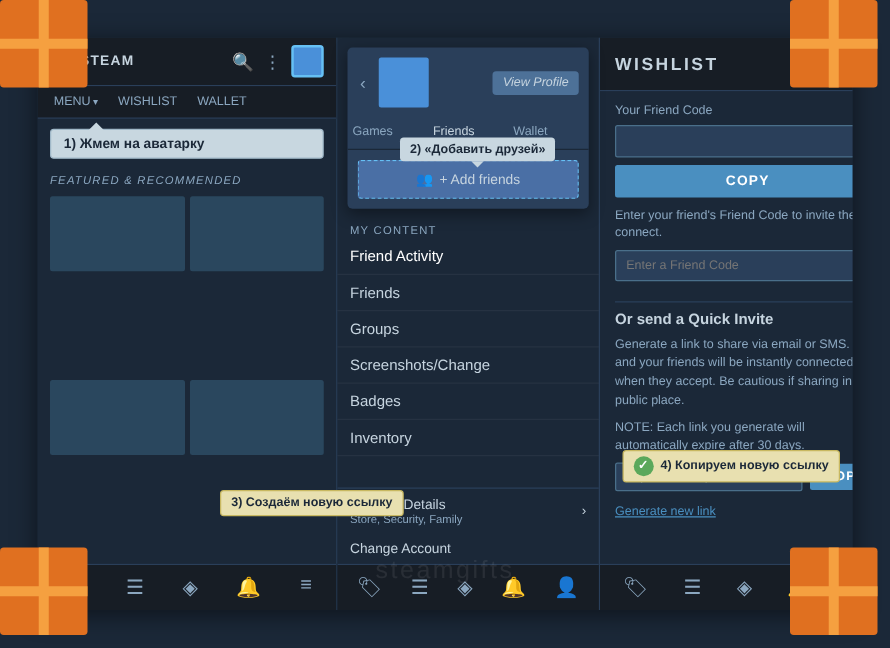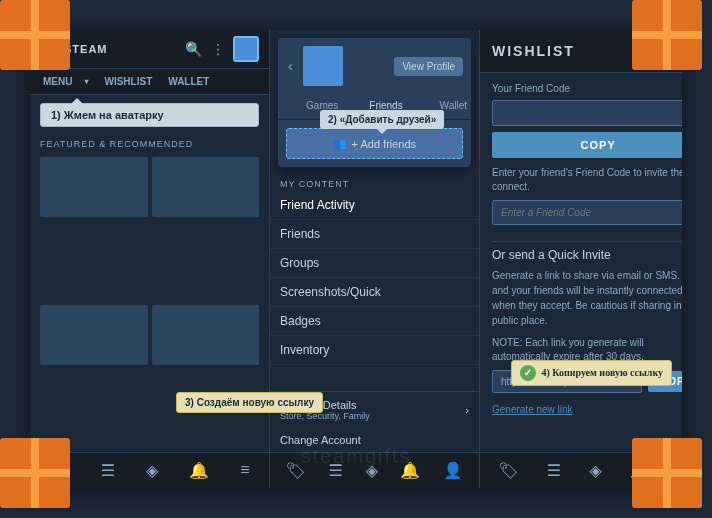--- a/index.html
+++ b/index.html
@@ -139,22 +139,21 @@
       border-bottom: 1px solid #2a3f5a;
     }
 
     .nav-item {
       color: #8ba7c0;
       font-size: 10px;
       padding: 3px 5px;
       cursor: pointer;
       display: flex;
       align-items: center;
-      gap: 12px;
-      font-weight: bold;
+      gap: 2px;
     }
 
     .nav-item .chevron {
       font-size: 8px;
     }
 
     
     .tooltip-box {
       background: #c8d7e0;
       color: #1b2838;
@@ -175,20 +174,21 @@
       border-left: 6px solid transparent;
       border-right: 6px solid transparent;
       border-bottom: 6px solid #c8d7e0;
     }
 
     .featured-label {
       color: #8ba7c0;
       font-size: 9px;
       padding: 4px 10px;
       letter-spacing: 1px;
+      font-style: italic;
     }
 
     .featured-items {
       display: grid;
       grid-template-columns: 1fr 1fr;
       gap: 4px;
       padding: 4px 10px;
       flex: 1;
     }
 
@@ -253,20 +253,21 @@
     }
 
     .view-profile-btn {
       background: #4d7198;
       color: #c6d4df;
       font-size: 10px;
       padding: 4px 8px;
       border-radius: 3px;
       cursor: pointer;
       margin-left: auto;
+      font-style: italic;
     }
 
     .add-friends-tooltip {
       position: absolute;
       top: 80px;
       left: 50px;
       background: #c8d7e0;
       color: #1b2838;
       font-size: 10px;
       padding: 4px 8px;
@@ -287,21 +288,21 @@
       border-top: 5px solid #c8d7e0;
     }
 
     .dropdown-tabs {
       display: flex;
       border-bottom: 1px solid #1b2838;
     }
 
     .dropdown-tab {
       flex: 1;
-      text-align: right;
+      text-align: left;
       padding: 6px 4px;
       color: #8ba7c0;
       font-size: 10px;
       cursor: pointer;
       border-bottom: 2px solid transparent;
     }
 
     .dropdown-tab.active {
       color: #c6d4df;
       border-bottom-color: #66c0f4;
@@ -468,33 +469,32 @@
 
     .enter-code-input {
       width: 100%;
       background: #2a3f5a;
       border: 1px solid #4a6f8a;
       color: #8ba7c0;
       padding: 6px 8px;
       font-size: 10px;
       border-radius: 2px;
       margin-bottom: 10px;
-      font-style: italic;
     }
 
     .divider {
       border: none;
       border-top: 1px solid #2a3f5a;
       margin: 6px 0;
     }
 
     .quick-invite-title {
       color: #c6d4df;
       font-size: 12px;
-      font-weight: normal;
+      font-weight: bold;
       margin-bottom: 6px;
     }
 
     .quick-invite-text {
       color: #8ba7c0;
       font-size: 10px;
       line-height: 1.5;
       margin-bottom: 8px;
     }
 
@@ -548,21 +548,20 @@
       border-radius: 3px;
       font-weight: bold;
       border: 1px solid #c8b860;
       white-space: nowrap;
       z-index: 20;
     }
 
     .annotation-4 {
       right: 10px;
       top: 330px;
-      font-family: Liberation Serif, serif;
     }
 
     .annotation-3 {
       left: 130px;
       bottom: 75px;
       margin-left: 16px;
     }
 
     .watermark {
       position: absolute;
@@ -690,21 +689,21 @@
     <div class="add-friends-tooltip">
       <span>2) «Добавить друзей»</span>
     </div>
 
     <div class="my-content-label">MY CONTENT</div>
 
     <div class="side-menu-items">
       <div class="side-menu-item highlighted">Friend Activity</div>
       <div class="side-menu-item">Friends</div>
       <div class="side-menu-item">Groups</div>
-      <div class="side-menu-item">Screenshots/Quick</div>
+      <div class="side-menu-item">Screenshots/Change</div>
       <div class="side-menu-item">Badges</div>
       <div class="side-menu-item">Inventory</div>
     </div>
 
     <div class="account-item">
       <div>
         <div>Account Details</div>
         <div class="sub">Store, Security, Family</div>
       </div>
       <span>›</span>

